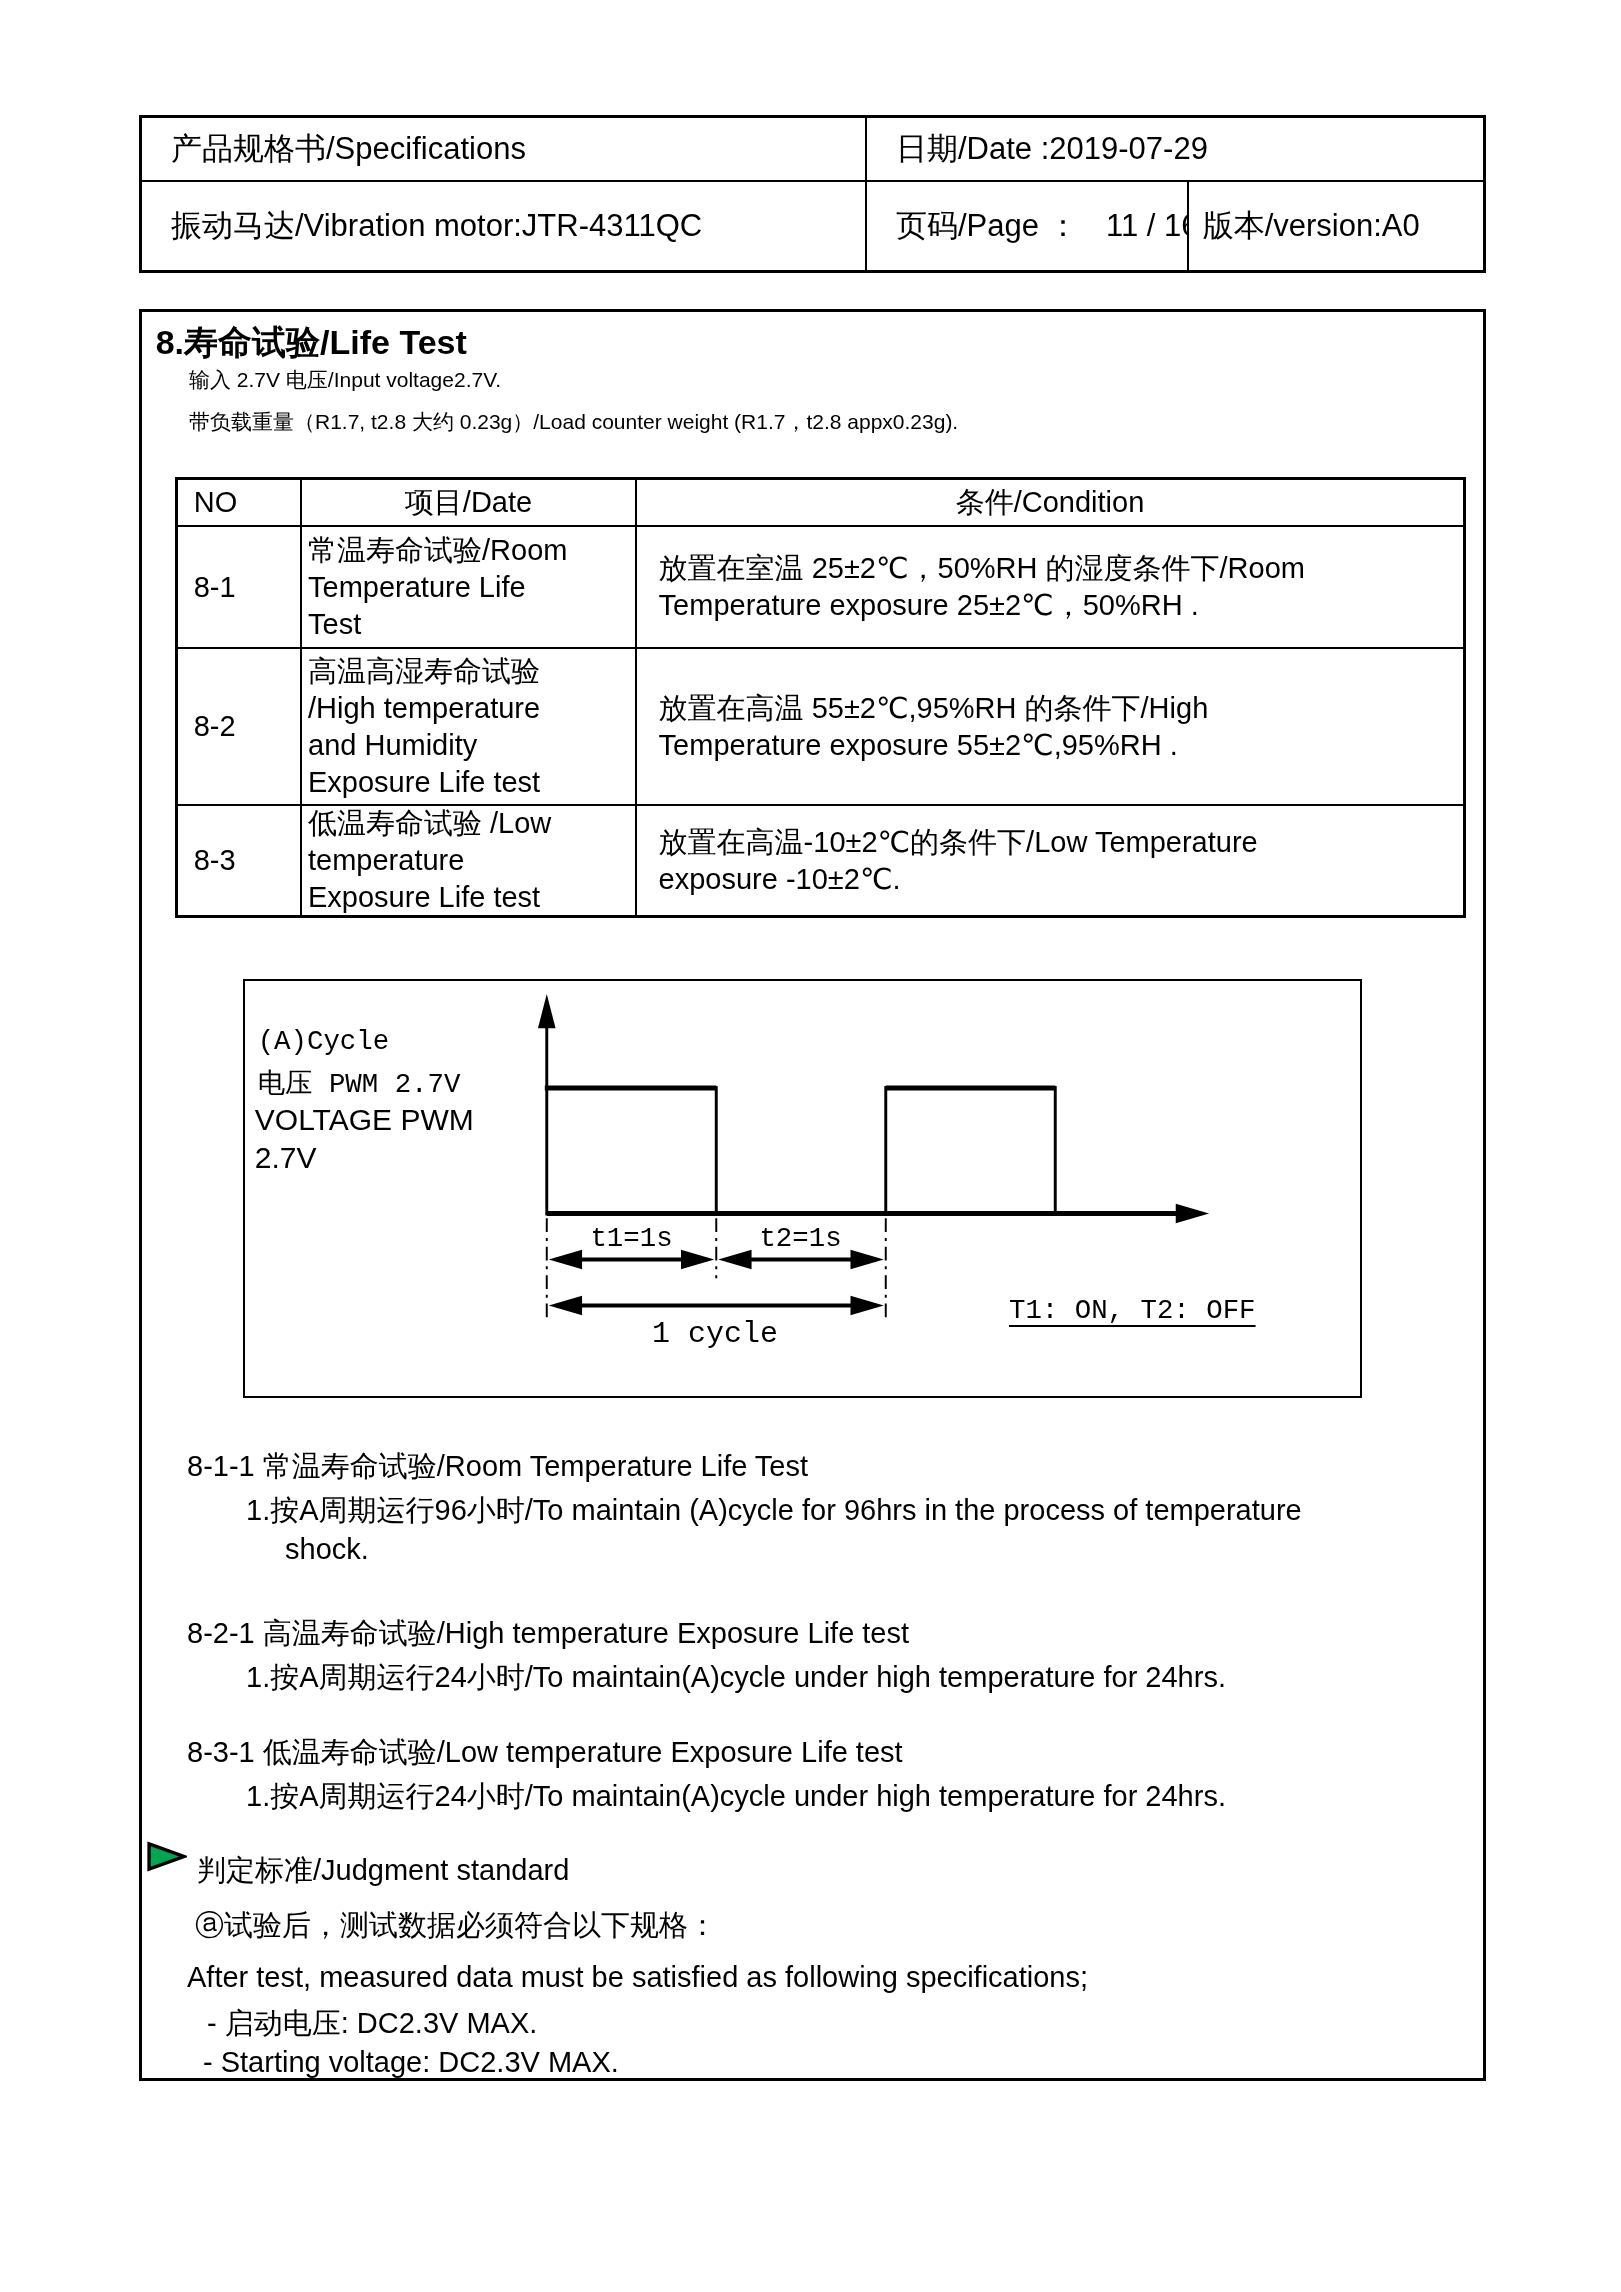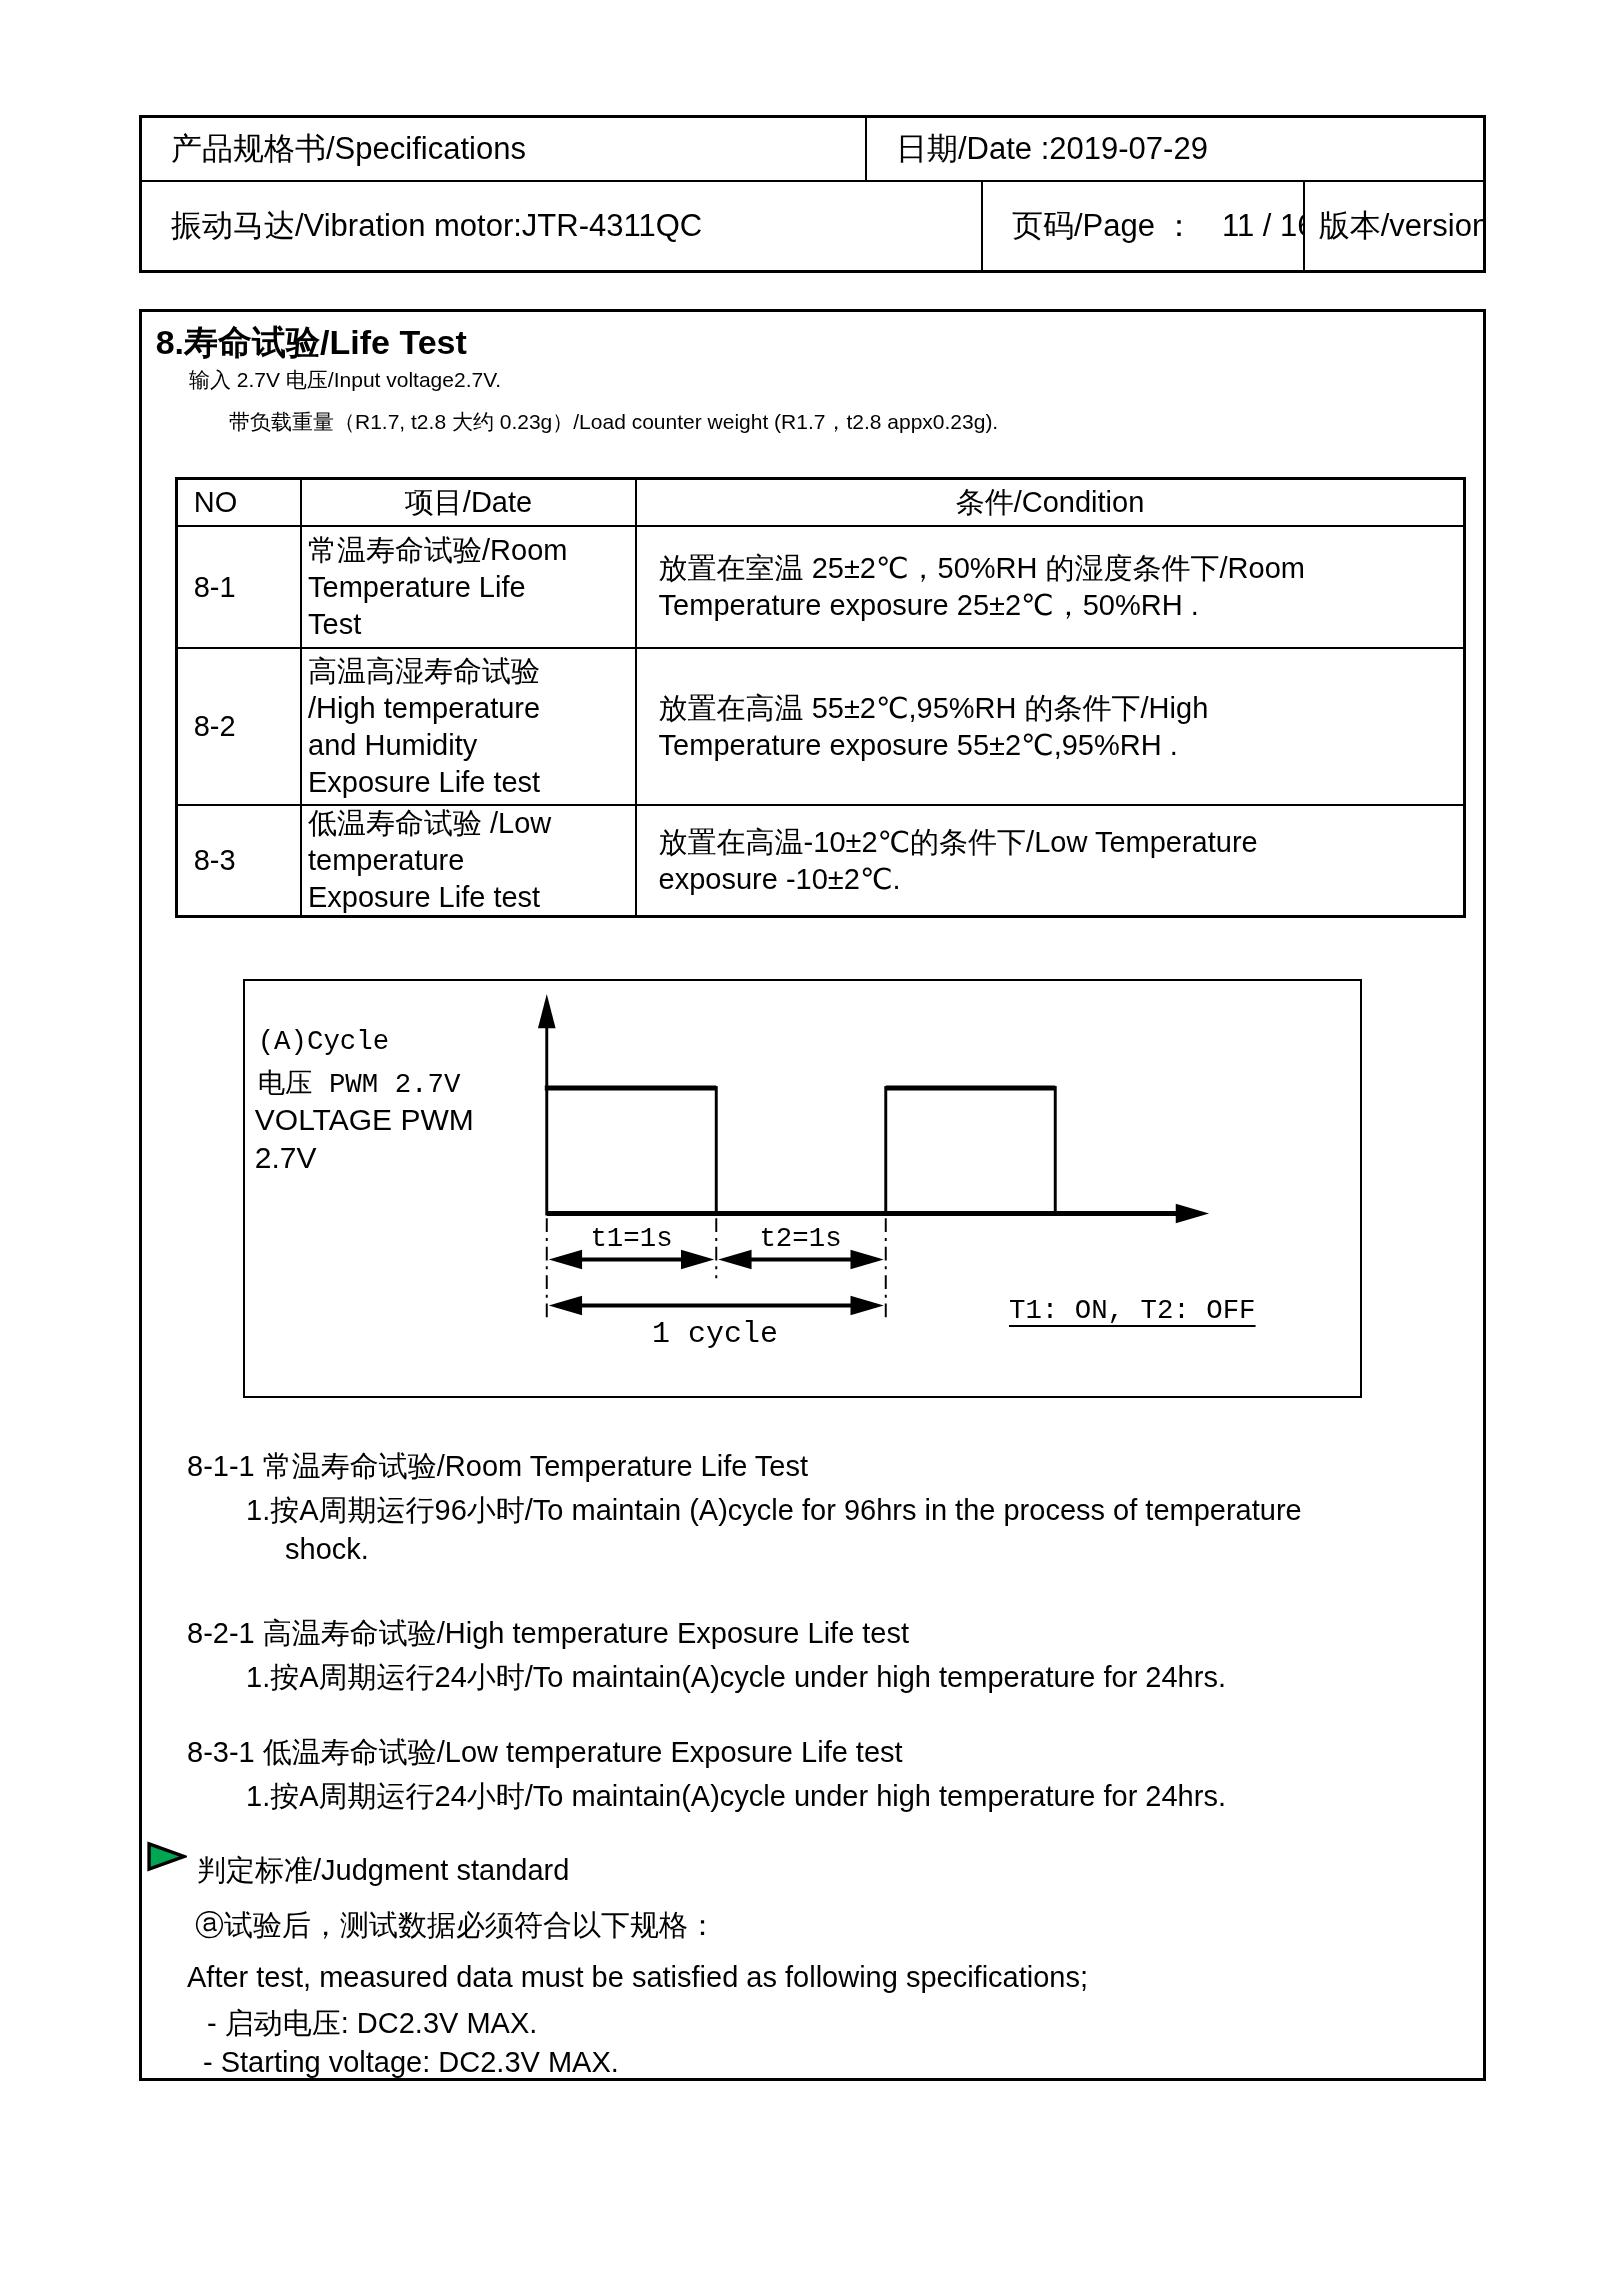--- a/index.html
+++ b/index.html
@@ -25,21 +25,21 @@
   .header-row-1 { height: 64px; border-bottom: 2px solid #000; }
   .header-row-2 { flex: 1; }
   .header-cell {
     display: flex; align-items: center;
     padding-left: 29px;
     font-size: 31px;
     white-space: nowrap; overflow: hidden;
   }
   .hc-product { width: 725px; border-right: 2px solid #000; }
   .hc-date    { flex: 1; }
-  .hc-motor   { width: 841px; border-right: 2px solid #000; }
+  .hc-motor   { width: 725px; border-right: 2px solid #000; }
   .hc-page    { width: 322px; border-right: 2px solid #000; }
   .hc-version { flex: 1; padding-left: 13.7px; }
   .hc-page .page-value { margin-left: 27.4px; }
 
   
   .content-box {
     position: absolute;
     left: 139px; top: 309px;
     width: 1347px; height: 1772px;
     border: 3.9px solid #000;
@@ -118,21 +118,21 @@
     <div class="header-cell hc-version">
       <span>版本/version:A0</span>
     </div>
   </div>
 </div>
 
 <div class="content-box">
 
   <div class="abs section-title" style="left:13.7px; top:7.8px;">8.寿命试验/Life Test</div>
   <div class="abs body-line" style="left:47px; top:54px;">输入 2.7V 电压/Input voltage2.7V.</div>
-  <div class="abs body-line" style="left:47px; top:96px;margin-left:40px;">带负载重量（R1.7, t2.8 大约 0.23g）/Load counter weight (R1.7，t2.8 appx0.23g).</div>
+  <div class="abs body-line" style="left:47px; top:96px;">带负载重量（R1.7, t2.8 大约 0.23g）/Load counter weight (R1.7，t2.8 appx0.23g).</div>
 
   <div class="life-table">
     <div class="lt-cell lt-head lt-head-no">NO</div>
     <div class="lt-cell lt-head">项目/Date</div>
     <div class="lt-cell lt-head last-col">条件/Condition</div>
 
     <div class="lt-cell lt-no">8-1</div>
     <div class="lt-cell lt-item">常温寿命试验/Room
 Temperature Life
 Test</div>

